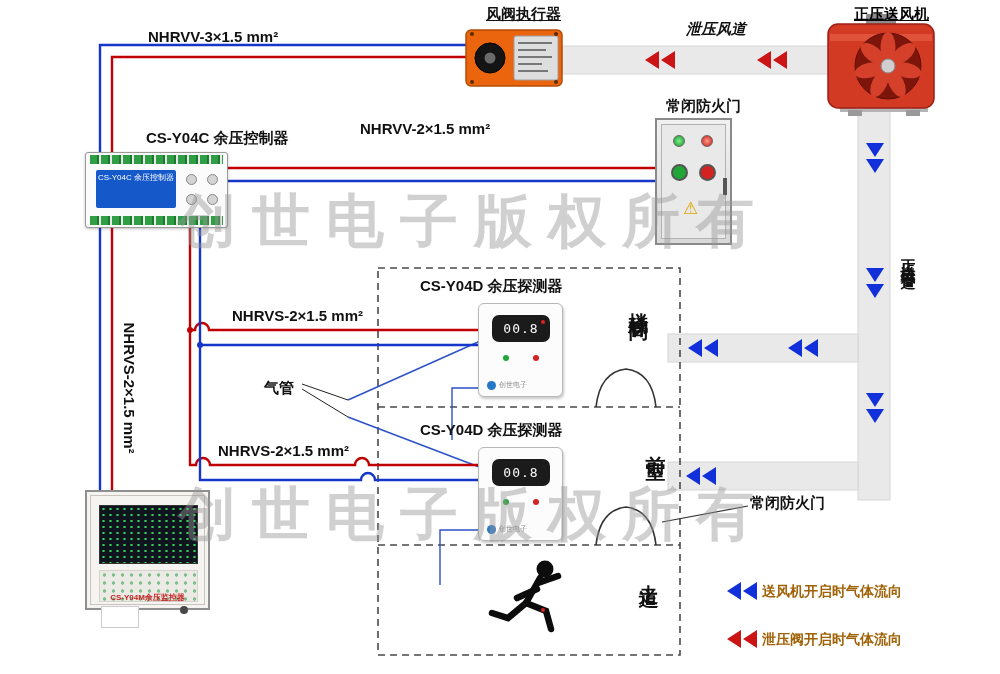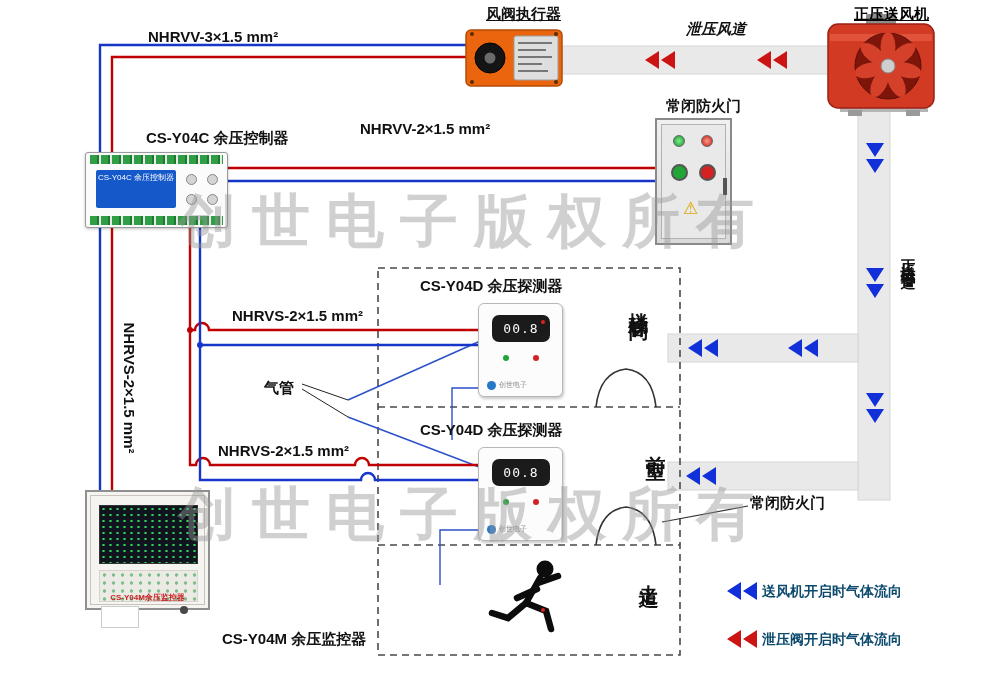--- a/index.html
+++ b/index.html
@@ -59,21 +59,21 @@
   #powerbox{left:655px;top:118px;width:77px;height:127px;background:linear-gradient(#f1f1f1,#d9d9d9);
             border:2px solid #8a8a8a;}
   #powerbox .door{position:absolute;inset:4px;border:1px solid #b2b2b2;background:#e9e9e9;}
   .plight{position:absolute;width:10px;height:10px;border-radius:50%;border:1px solid #666;}
   .plight.g{left:16px;top:15px;background:radial-gradient(#7df08a,#18922c);}
   .plight.r{left:44px;top:15px;background:radial-gradient(#ff9a8a,#c41a0f);}
   .pbtn{position:absolute;width:13px;height:13px;border-radius:50%;border:2px solid #555;}
   .pbtn.g{left:14px;top:44px;background:#1fa637;} .pbtn.r{left:42px;top:44px;background:#d42222;}
   .warn{position:absolute;left:26px;top:78px;font-size:17px;color:#e0a800;font-weight:bold;}
   .handle{position:absolute;right:3px;top:58px;width:4px;height:17px;background:#555;}
-  .legend-text{position:absolute;font-weight:bold;font-size:14px;color:#0c4a6e;z-index:20;white-space:nowrap;}
+  .legend-text{position:absolute;font-weight:bold;font-size:14px;color:#a16207;z-index:20;white-space:nowrap;}
 </style>
 </head>
 <body>
 
 <div id="canvas">
 
   <svg id="wireLayer" width="1000" height="674" viewBox="0 0 1000 674">
     <defs>
       <g id="arrL">
           <path d="M14,0 L14,18 L0,9 Z M30,0 L30,18 L16,9 Z"></path>
@@ -241,21 +241,20 @@
   <div class="lbl" style="left:686px;top:20px;font-style:italic;">泄压风道</div>
   <div class="lbl red-lbl" style="left:854px;top:5px;">正压送风机</div>
   <div class="lbl" style="left:666px;top:97px;">常闭防火门</div>
   <div class="vlbl" style="left:898px;top:248px;">正压送风管道</div>
   <div class="lbl center" style="left:420px;top:277px;width:200px;">CS-Y04D 余压探测器</div>
   <div class="lbl center" style="left:420px;top:421px;width:200px;">CS-Y04D 余压探测器</div>
   <div class="lbl" style="left:232px;top:307px;">NHRVS-2×1.5 mm²</div>
   <div class="lbl" style="left:218px;top:442px;">NHRVS-2×1.5 mm²</div>
   <div class="rot90" style="left:44px;top:379px;">NHRVS-2×1.5 mm²</div>
   <div class="lbl" style="left:264px;top:370px;margin-top:9px;">气管</div>
-  <div class="lbl" style="left:222px;top:630px;">CS-Y04M 余压监控器</div>
   <div class="room" style="left:626px;top:297px;">楼梯间</div>
   <div class="room" style="left:643px;top:440px;">前室</div>
   <div class="room" style="left:636px;top:569px;">走道</div>
   <div class="lbl" style="left:750px;top:494px;">常闭防火门</div>
   <div class="legend-text" style="left:762px;top:583px;">送风机开启时气体流向</div>
   <div class="legend-text" style="left:762px;top:631px;">泄压阀开启时气体流向</div>
 
   <div class="watermark" style="top:183px;">创世电子版权所有</div>
   <div class="watermark" style="top:476px;">创世电子版权所有</div>
 </div>

